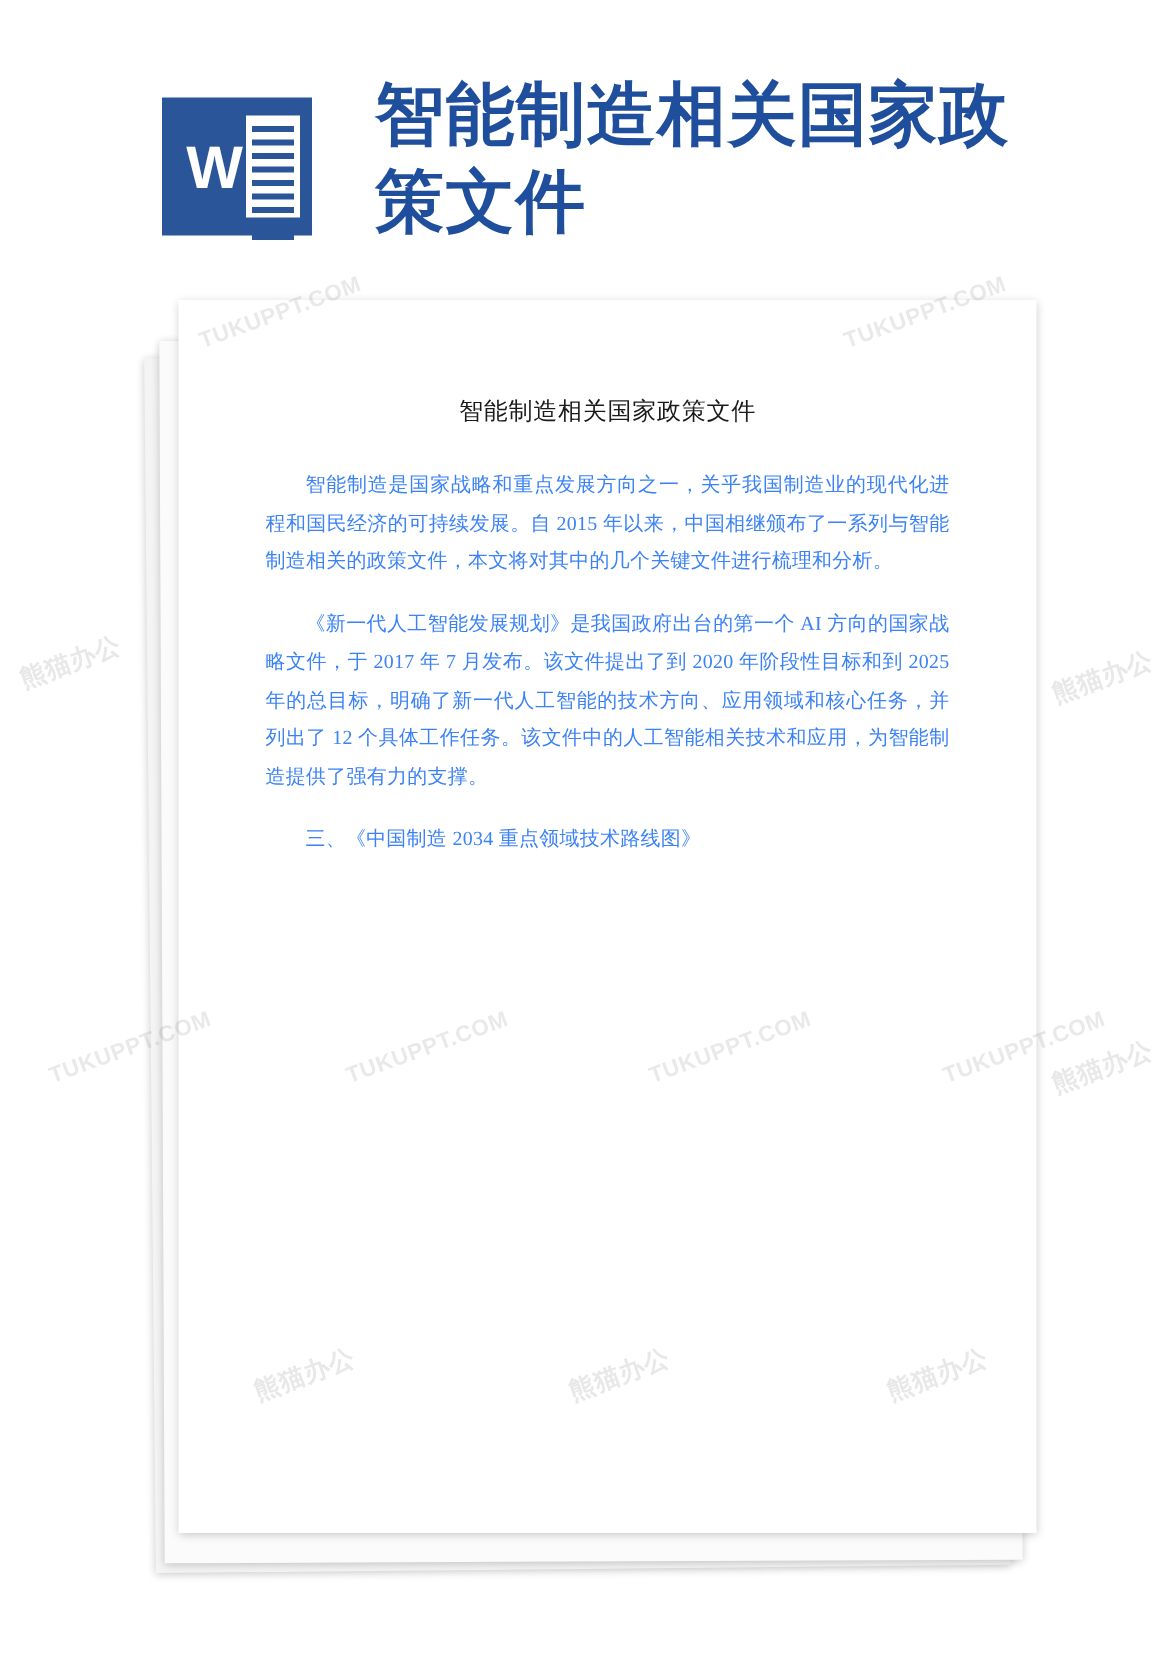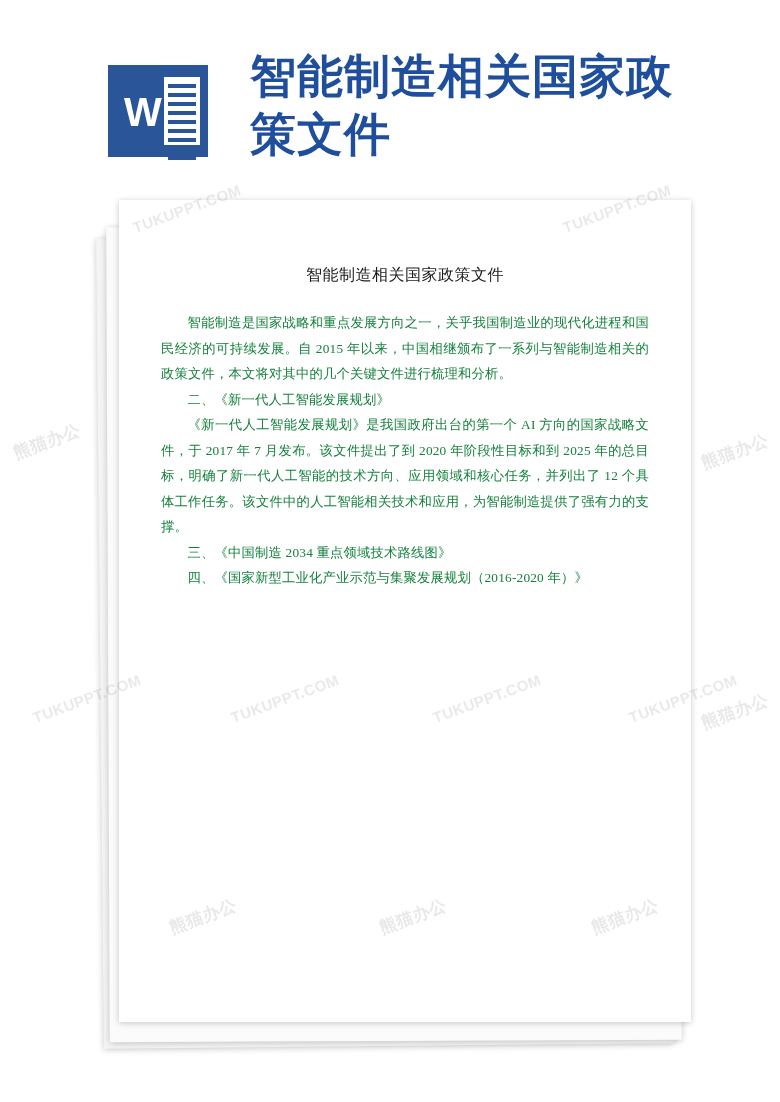--- a/index.html
+++ b/index.html
@@ -124,24 +124,24 @@
     text-align: center;
     font-size: 16px;
     line-height: 26px;
     color: #1a1a1a;
     margin-bottom: 22px;
     letter-spacing: 0.5px;
   }
   .doc-p {
     font-size: 13.3px;
     line-height: 25.5px;
-    color: #15803d;
+    color: #3b82f6;
     text-align: justify;
     text-indent: 2em;
-    margin: 0;
+    margin: 16px;
     letter-spacing: 0.2px;
   }
 
   
   .wm-layer {
     position: absolute;
     left: 0;
     top: 0;
     width: 780px;
     height: 1102px;
@@ -184,24 +184,22 @@
   <div class="header-title">智能制造相关国家政策文件</div>
 </div>
 
 <div class="paper-stack">
   <div class="sheet sheet-back2"></div>
   <div class="sheet sheet-back1"></div>
   <div class="sheet sheet-front">
     <div class="doc-body">
       <div class="doc-title">智能制造相关国家政策文件</div>
       <p class="doc-p">智能制造是国家战略和重点发展方向之一，关乎我国制造业的现代化进程和国民经济的可持续发展。自 2015 年以来，中国相继颁布了一系列与智能制造相关的政策文件，本文将对其中的几个关键文件进行梳理和分析。</p>
-      <p class="doc-p">二、《新一代人工智能发展规划》</p>
       <p class="doc-p">《新一代人工智能发展规划》是我国政府出台的第一个 AI 方向的国家战略文件，于 2017 年 7 月发布。该文件提出了到 2020 年阶段性目标和到 2025 年的总目标，明确了新一代人工智能的技术方向、应用领域和核心任务，并列出了 12 个具体工作任务。该文件中的人工智能相关技术和应用，为智能制造提供了强有力的支撑。</p>
       <p class="doc-p">三、《中国制造 2034 重点领域技术路线图》</p>
-      <p class="doc-p">四、《国家新型工业化产业示范与集聚发展规划（2016-2020 年）》</p>
     </div>
   </div>
 </div>
 
 <div class="wm-layer" id="watermark-layer">
     <div class="wm big" style="left: 12px; top: 430px;">熊猫办公</div>
     <div class="wm big" style="left: 168px; top: 905px;">熊猫办公</div>
     <div class="wm big" style="left: 378px; top: 905px;">熊猫办公</div>
     <div class="wm big" style="left: 590px; top: 905px;">熊猫办公</div>
     <div class="wm big" style="left: 700px; top: 700px;">熊猫办公</div>

